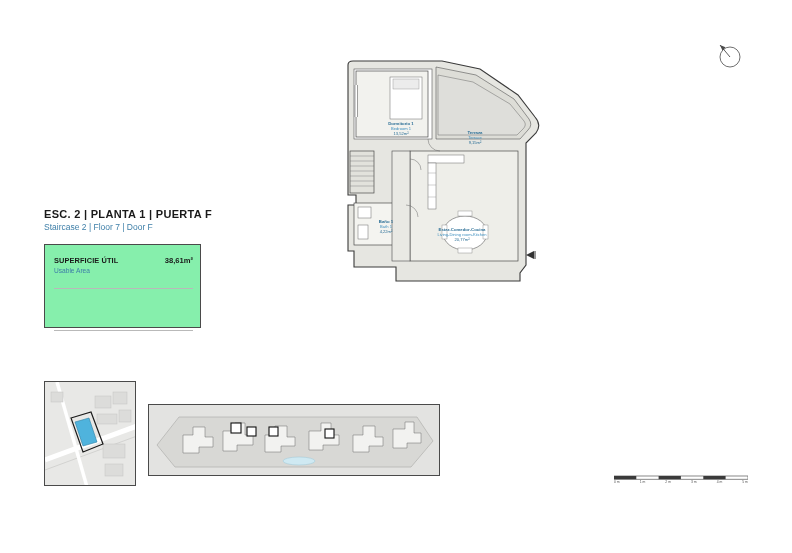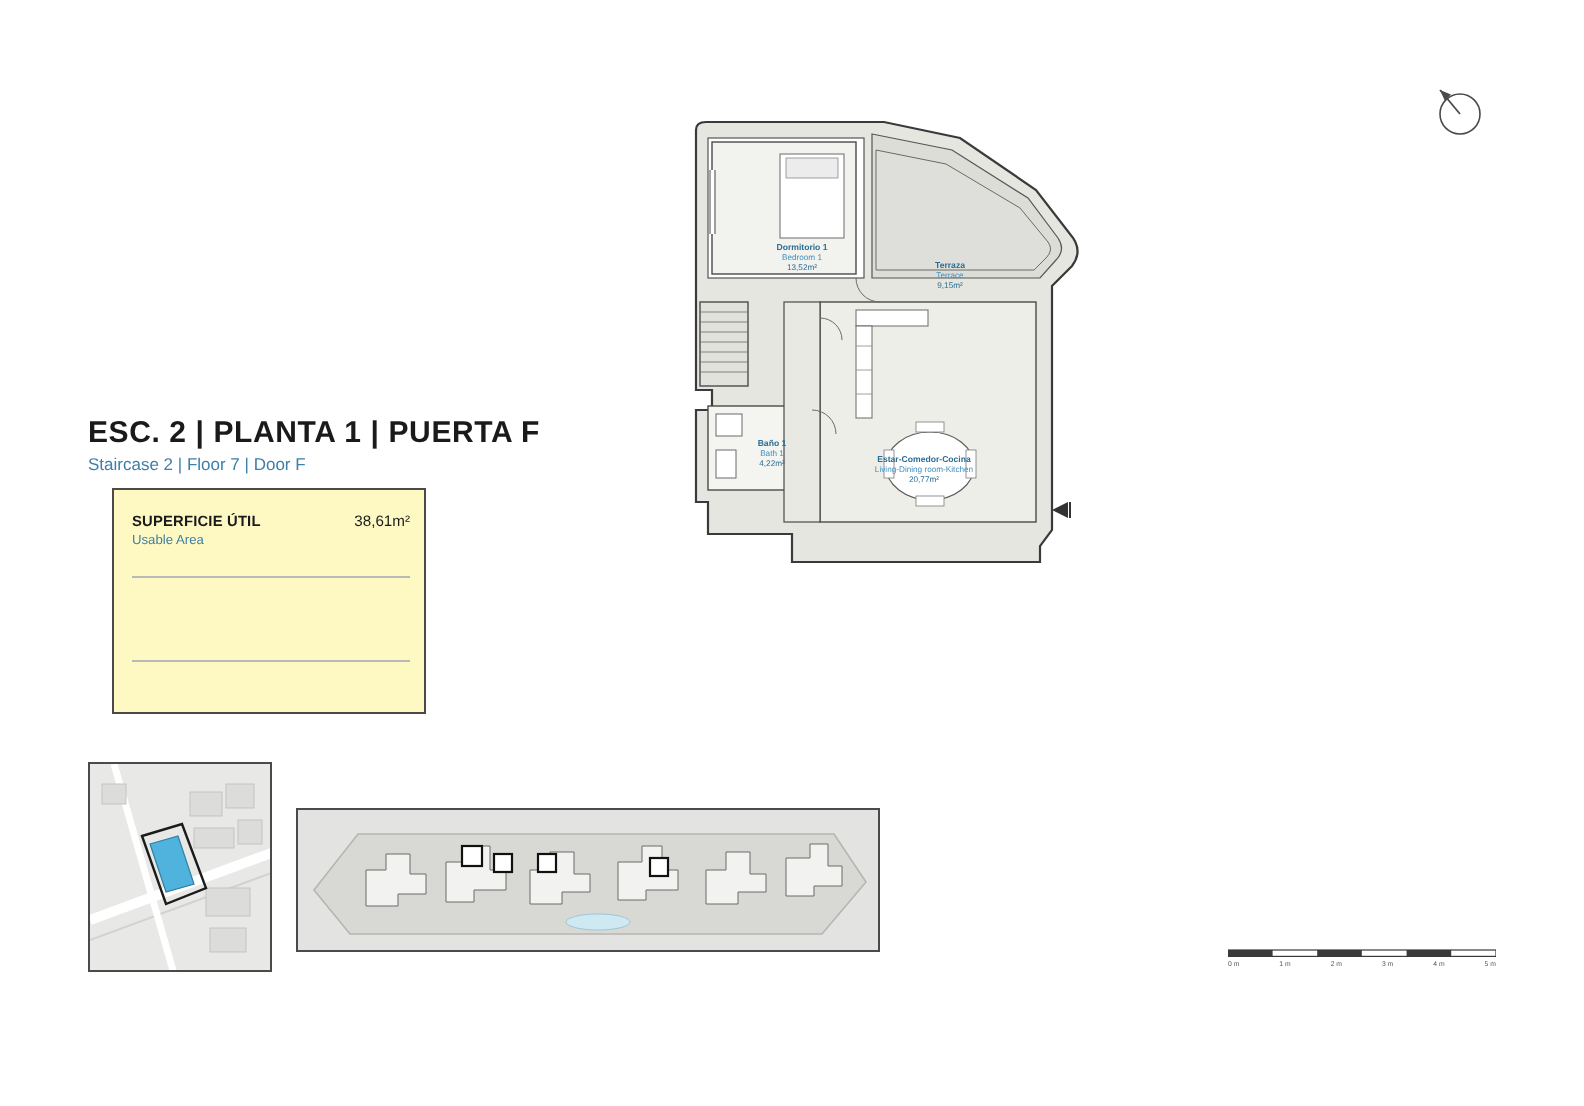--- a/index.html
+++ b/index.html
@@ -23,42 +23,42 @@
   }
 
   
   .title-block {
     position: absolute;
     left: 44px;
     top: 208px;
     width: 170px;
   }
   .title-es {
-    font-size: 15px;
+    font-size: 11px;
     font-weight: bold;
     letter-spacing: 0.3px;
     color: #1a1a1a;
     white-space: nowrap;
   }
   .title-en {
     font-size: 8.5px;
     color: #3e7fa8;
     margin-top: 2px;
     white-space: nowrap;
   }
 
   
   .areas-box {
     position: absolute;
-    left: 56px;
+    left: 44px;
     top: 244px;
     width: 157px;
-    height: 113px;
+    height: 84px;
     border: 0.8px solid #4a4a4a;
-    background: #fef9c3;
+    background: #86efac;
     box-sizing: border-box;
   }
   .area-row {
     position: absolute;
     left: 0;
     width: 157px;
     box-sizing: border-box;
     padding: 0 9px;
   }
   .area-row .lbl-es {
@@ -75,21 +75,21 @@
   .area-row .lbl-en {
     font-size: 6.6px;
     color: #3e7fa8;
     margin-top: 1.5px;
   }
   .area-row .val {
     position: absolute;
     right: 9px;
     top: 0;
     font-size: 7.6px;
-    font-weight: normal;
+    font-weight: bold;
     color: #1a1a1a;
     text-align: right;
   }
   .area-sep {
     position: absolute;
     left: 9px;
     width: 139px;
     height: 0;
     border-top: 0.6px solid #b9b9b9;
   }

